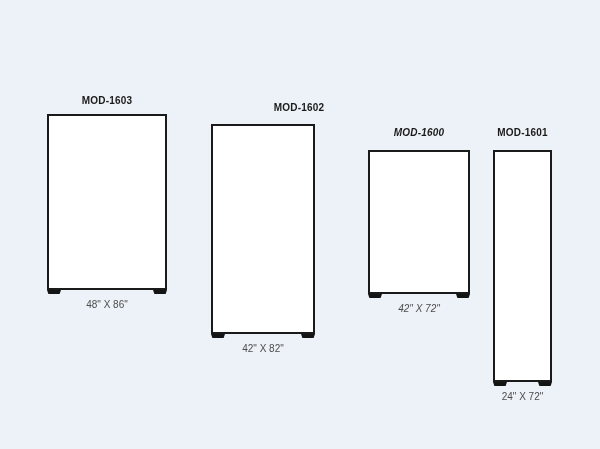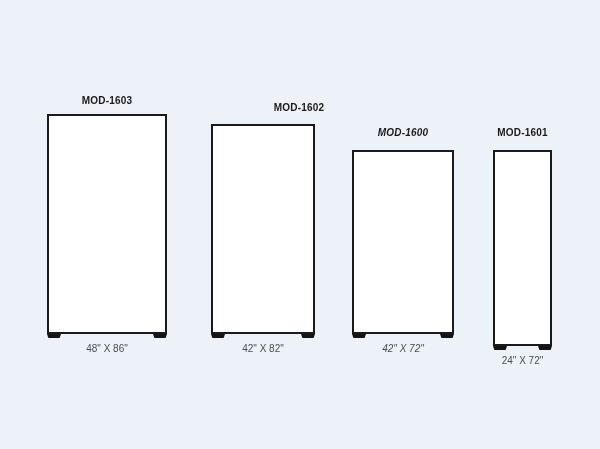--- a/index.html
+++ b/index.html
@@ -50,41 +50,41 @@
     clip-path: polygon(0 0, 100% 0, 90% 100%, 10% 100%);
   }
   .foot-left  { left: -2px; }
   .foot-right { right: -2px; }
 </style>
 </head>
 <body>
 
 <div class="canvas">
 
-  <div class="panel" style="left:47px; top:114px; width:120px; height:220px;">
+  <div class="panel" style="left:47px; top:114px; width:120px; height:176px;">
     <div class="model-label" style="bottom:calc(100% + 10px);">MOD-1603</div>
     <div class="foot foot-left"></div>
     <div class="foot foot-right"></div>
     <div class="size-label">48" X 86"</div>
   </div>
 
   <div class="panel" style="left:211px; top:124px; width:104px; height:210px;">
     <div class="model-label" style="bottom:calc(100% + 13px);margin-left:36px;">MOD-1602</div>
     <div class="foot foot-left"></div>
     <div class="foot foot-right"></div>
     <div class="size-label">42" X 82"</div>
   </div>
 
-  <div class="panel" style="left:352px; top:150px; width:102px; height:184px;font-style:italic;">
+  <div class="panel" style="left:368px; top:150px; width:102px; height:144px;font-style:italic;">
     <div class="model-label" style="bottom:calc(100% + 14px);">MOD-1600</div>
     <div class="foot foot-left"></div>
     <div class="foot foot-right"></div>
     <div class="size-label">42" X 72"</div>
   </div>
 
-  <div class="panel" style="left:493px; top:150px; width:59px; height:196px;">
+  <div class="panel" style="left:493px; top:150px; width:59px; height:232px;">
     <div class="model-label" style="bottom:calc(100% + 14px);">MOD-1601</div>
     <div class="foot foot-left"></div>
     <div class="foot foot-right"></div>
     <div class="size-label">24" X 72"</div>
   </div>
 
 </div>
 
 </body></html>

